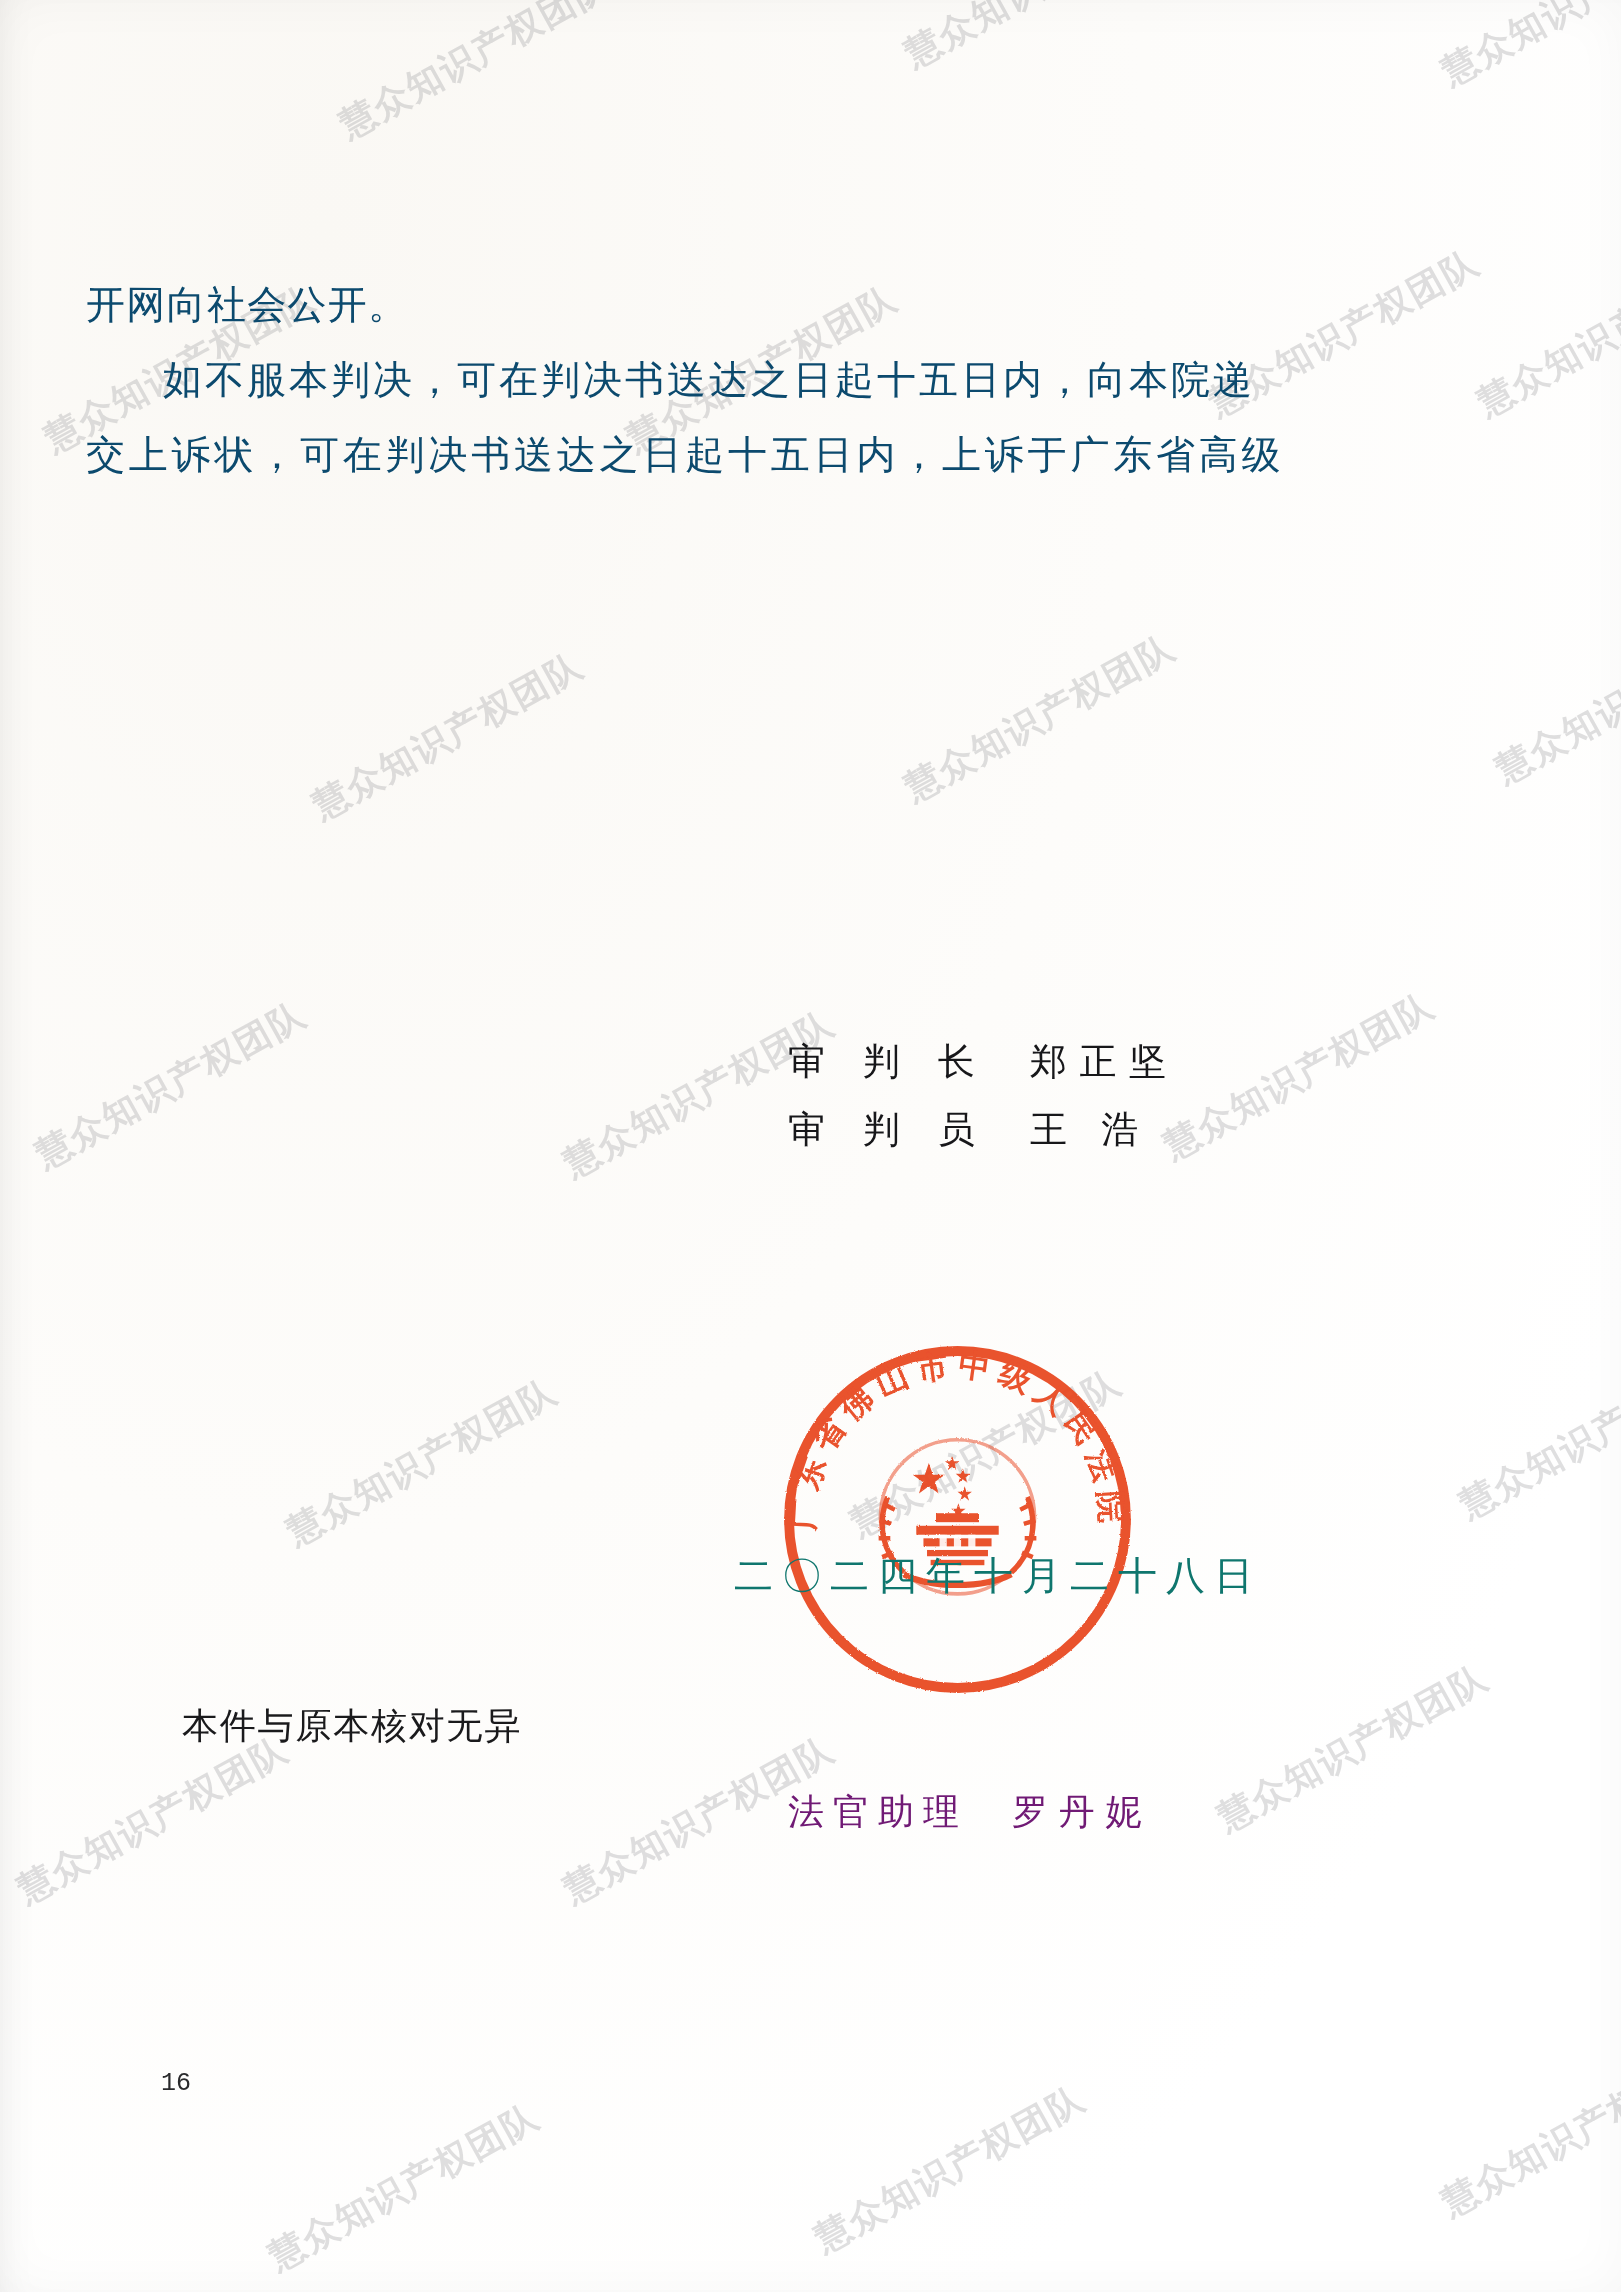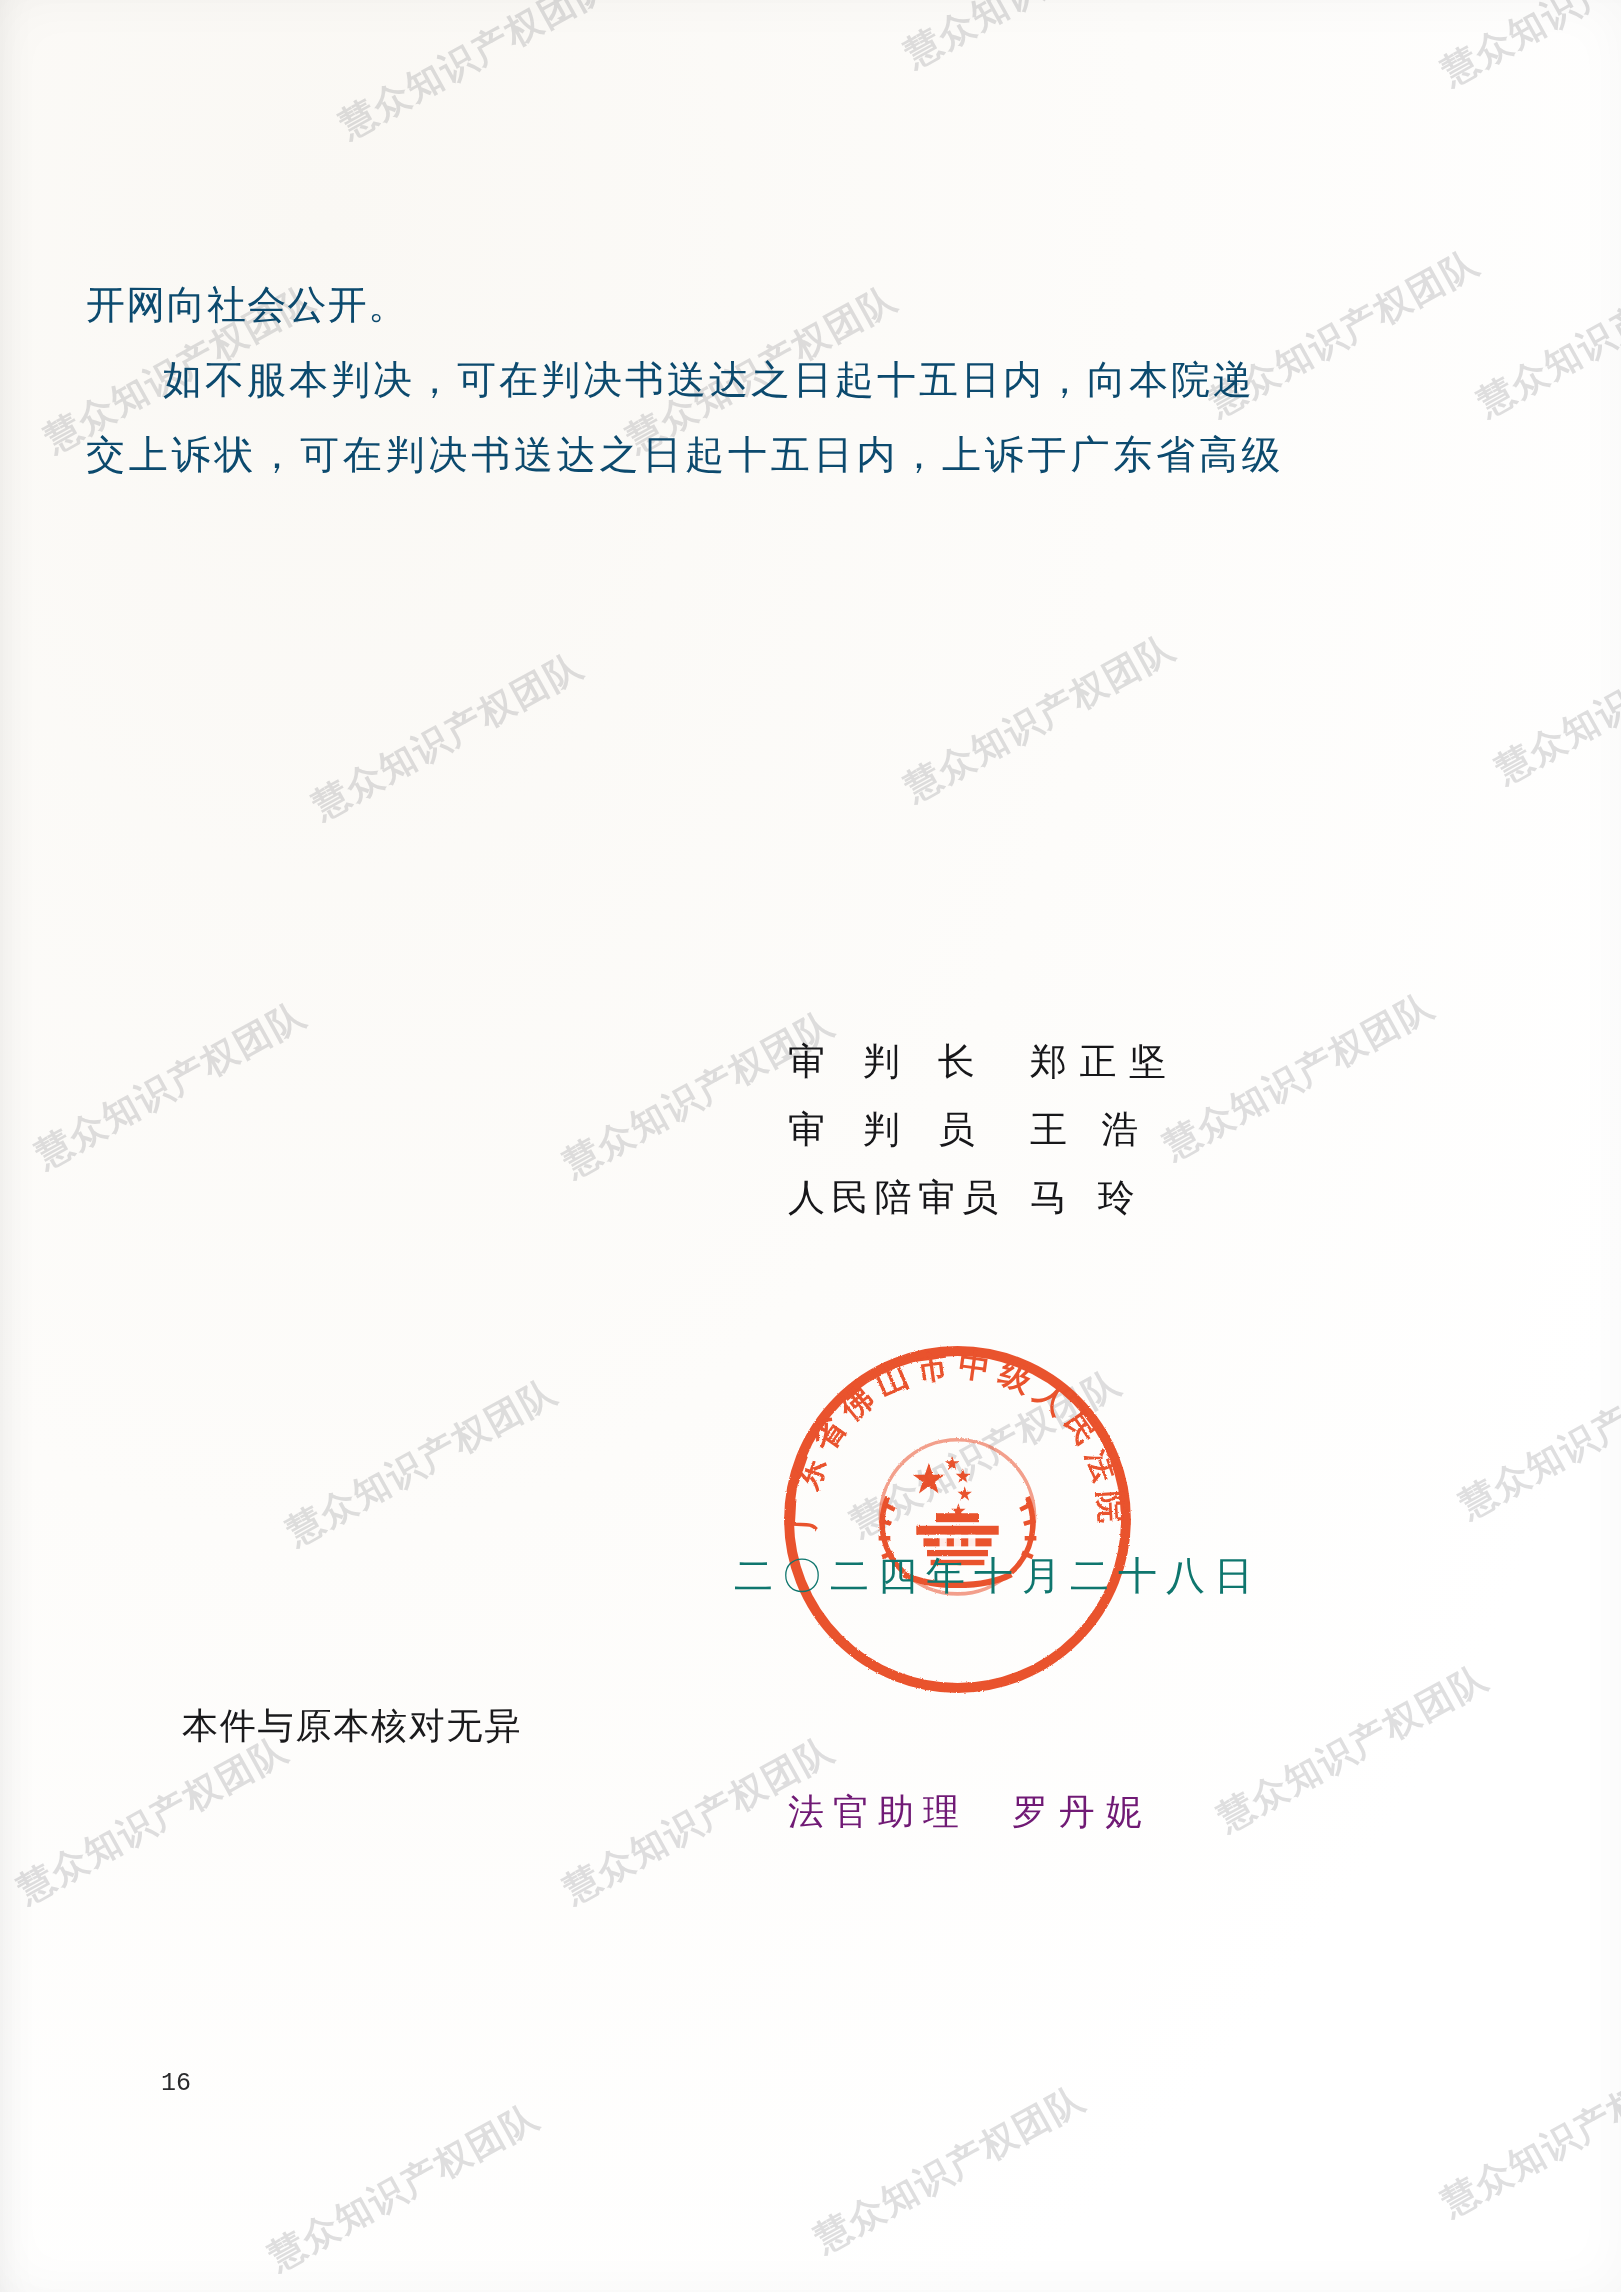--- a/index.html
+++ b/index.html
@@ -225,23 +225,20 @@
     </div>
   </div>
 
   <div class="sig-block">
     <span class="sig-line">
       <span class="role">审 判 长</span><span class="name">郑正坚</span>
     </span>
     <span class="sig-line">
       <span class="role">审 判 员</span><span class="name">王  浩</span>
     </span>
-    <span class="sig-line">
-      <span class="role wide">人民陪审员</span><span class="name tight">马  玲</span>
-    </span>
   </div>
 
   <div class="seal">
     <svg width="371" height="371" viewBox="0 0 414 414" xmlns="http://www.w3.org/2000/svg">
       <defs>
         <path id="arcpath" d="M 47,207 A 160,160 0 1 1 367,207" fill="none"></path>
         <filter id="inky" x="-20%" y="-20%" width="140%" height="140%">
           <feTurbulence type="fractalNoise" baseFrequency="0.9" numOctaves="3" seed="7" result="n"></feTurbulence>
           <feDisplacementMap in="SourceGraphic" in2="n" scale="2.4" xChannelSelector="R" yChannelSelector="G"></feDisplacementMap>
         </filter>

